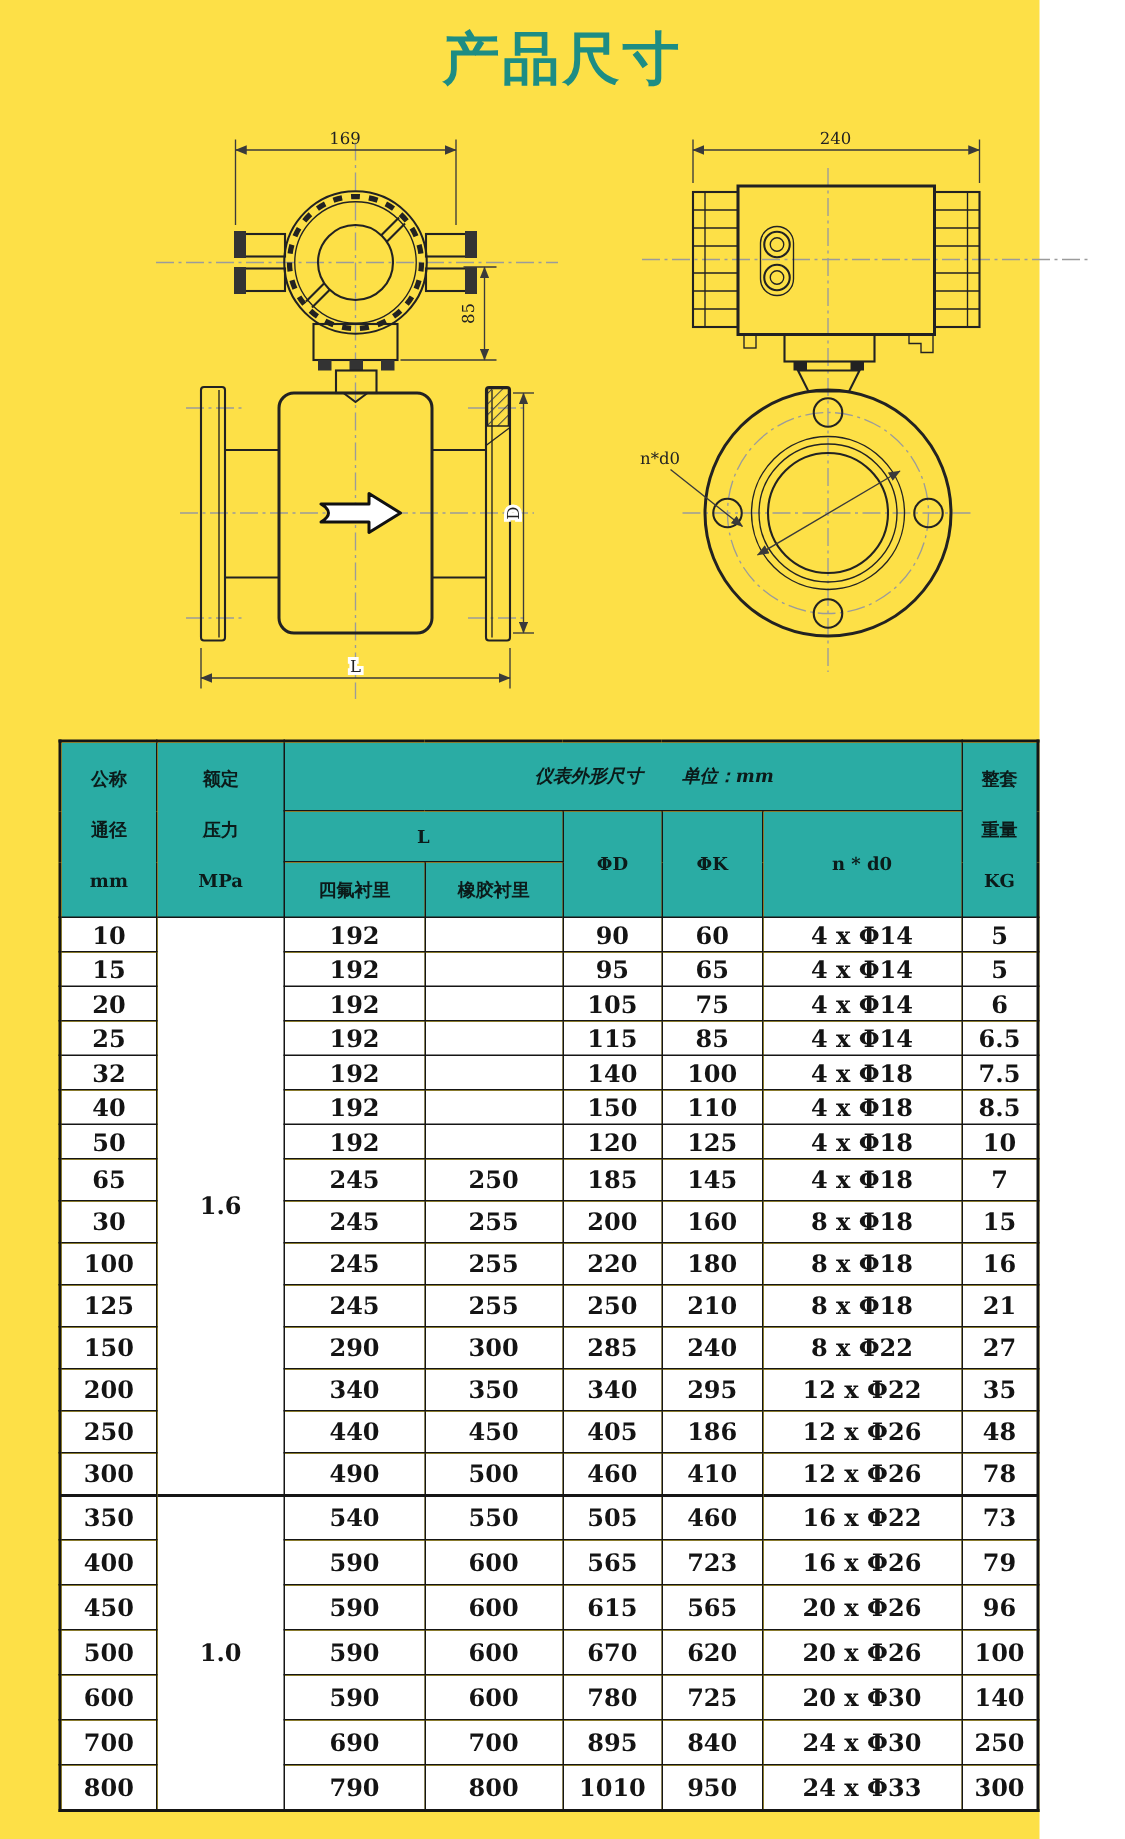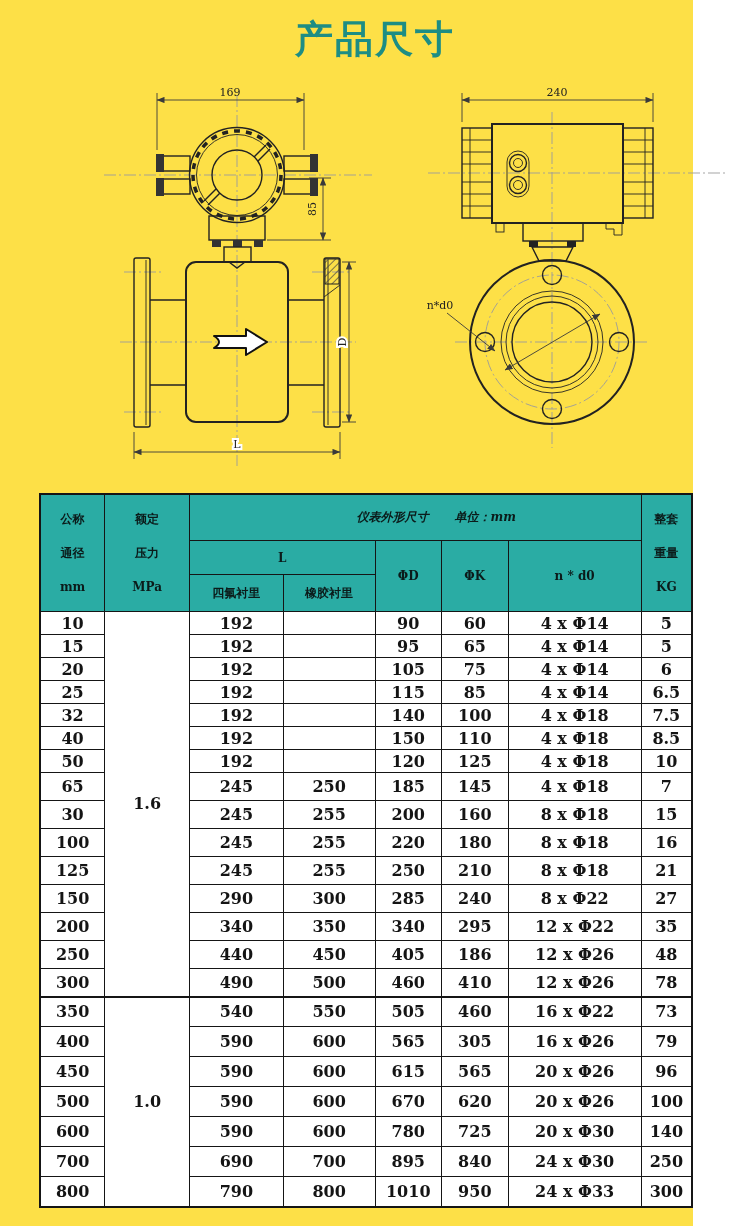--- a/index.html
+++ b/index.html
@@ -399,21 +399,21 @@
           <td>505</td>
           <td>460</td>
           <td>16 x Φ22</td>
           <td>73</td>
         </tr>
         <tr class="h-lg">
           <td>400</td>
           <td>590</td>
           <td>600</td>
           <td>565</td>
-          <td>305</td>
+          <td>723</td>
           <td>16 x Φ26</td>
           <td>79</td>
         </tr>
         <tr class="h-lg">
           <td>450</td>
           <td>590</td>
           <td>600</td>
           <td>615</td>
           <td>565</td>
           <td>20 x Φ26</td>

